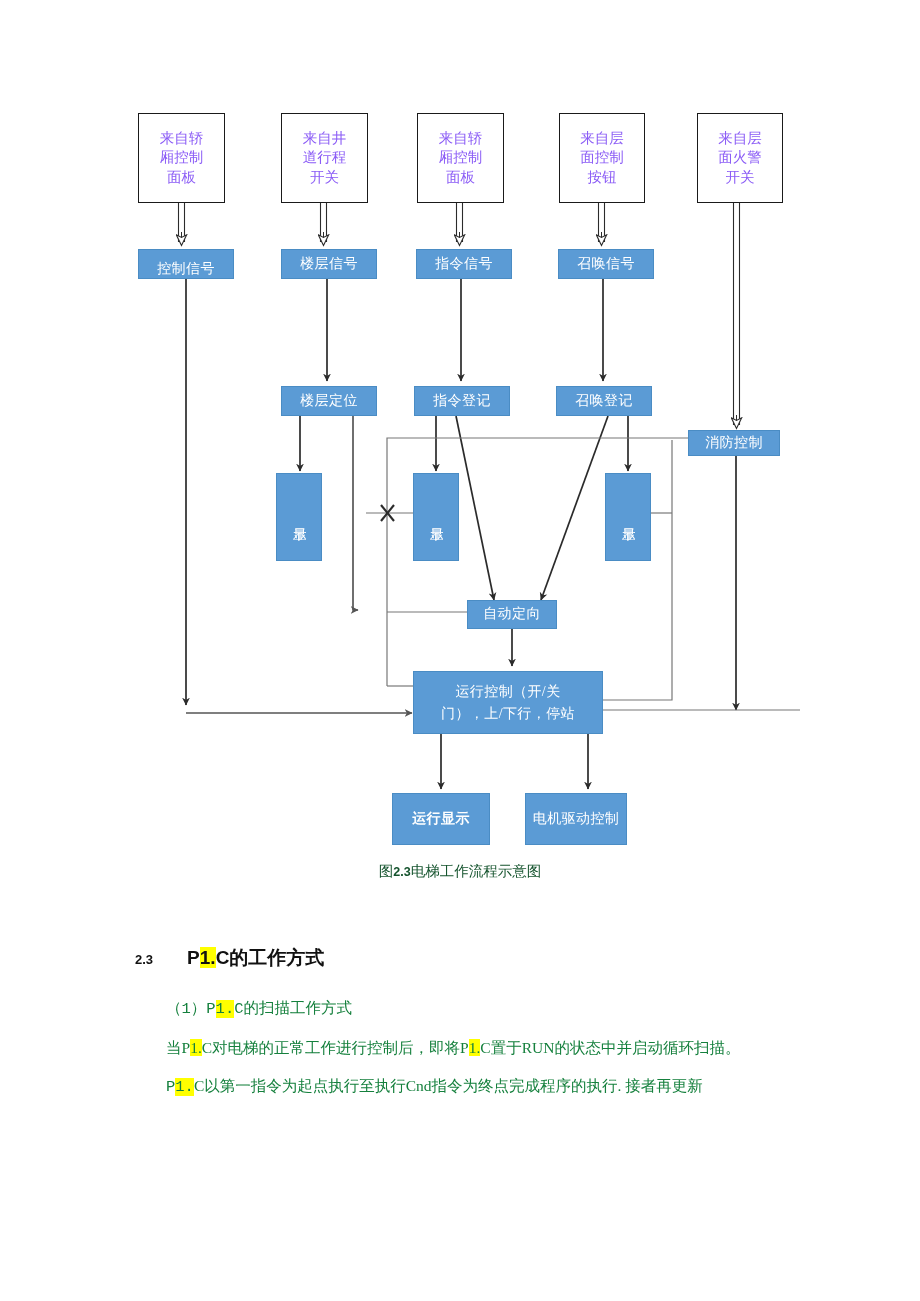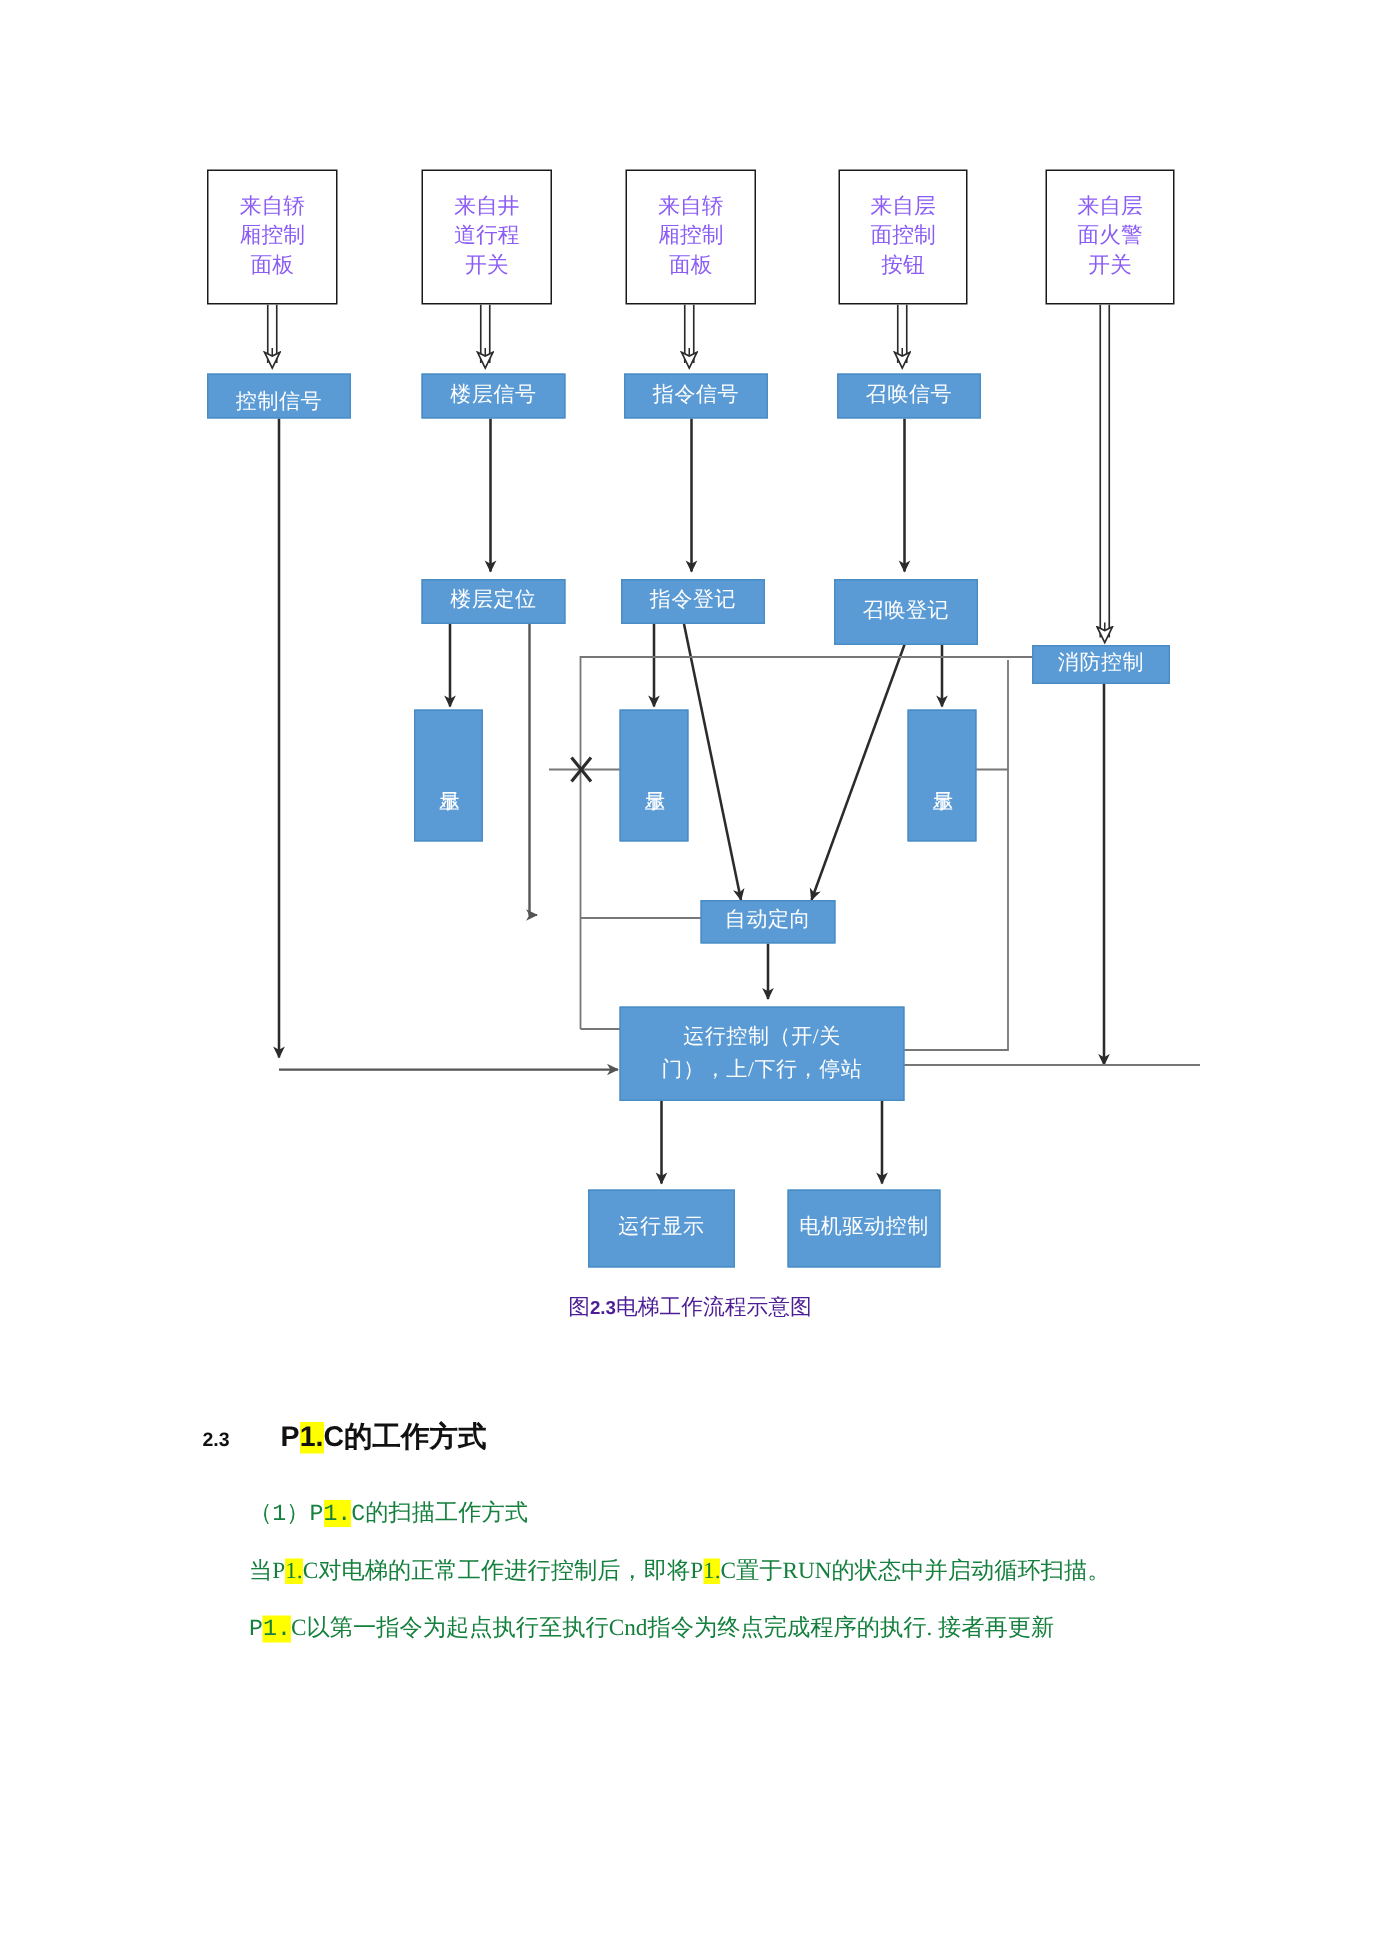--- a/index.html
+++ b/index.html
@@ -69,21 +69,21 @@
 
   
   #caption {
     position: absolute;
     left: 0;
     top: 862px;
     width: 920px;
     text-align: center;
     font-size: 14.5px;
     font-family: "Liberation Serif", "DejaVu Serif", serif;
-    color: #4c1d95;
+    color: #14532d;
   }
   #caption .num {
     font-family: "Liberation Sans", sans-serif;
     font-weight: bold;
     font-size: 12.5px;
   }
 
   
   #body-text {
     position: absolute;
@@ -264,21 +264,21 @@
     <div class="node proc" style="left:558px; top:249px; width:96px; height:30px;">
       <span>召唤信号</span>
     </div>
 
     <div class="node proc" style="left:281px; top:386px; width:96px; height:30px;">
       <span>楼层定位</span>
     </div>
     <div class="node proc" style="left:414px; top:386px; width:96px; height:30px;">
       <span>指令登记</span>
     </div>
-    <div class="node proc" style="left:556px; top:386px; width:96px; height:44px;">
+    <div class="node proc" style="left:556px; top:386px; width:96px; height:30px;">
       <span>召唤登记</span>
     </div>
 
     <div class="node proc" style="left:688px; top:430px; width:92px; height:26px;">
       <span>消防控制</span>
     </div>
 
     <div class="node proc vert" style="left:276px; top:473px; width:46px; height:88px;">
       <span style="writing-mode:vertical-rl; text-orientation:upright;">显示</span>
     </div>
@@ -291,21 +291,21 @@
 
     <div class="node proc" style="left:467px; top:600px; width:90px; height:29px;">
       <span>自动定向</span>
     </div>
 
     <div class="node proc" style="left:413px; top:671px; width:190px; height:63px; font-size:14px;">
       <span style="white-space:pre-line; line-height:1.55;">运行控制（开/关
 门），上/下行，停站</span>
     </div>
 
-    <div class="node proc" style="left:392px; top:793px; width:98px; height:52px;">
+    <div class="node proc" style="left:392px; top:793px; width:98px; height:52px;font-weight:bold;">
       <span>运行显示</span>
     </div>
     <div class="node proc" style="left:525px; top:793px; width:102px; height:52px;justify-content:center;">
       <span>电机驱动控制</span>
     </div>
   </div>
 
   <div id="caption">
     <span>图</span><span class="num">2.3</span><span>电梯工作流程示意图</span>
   </div>

